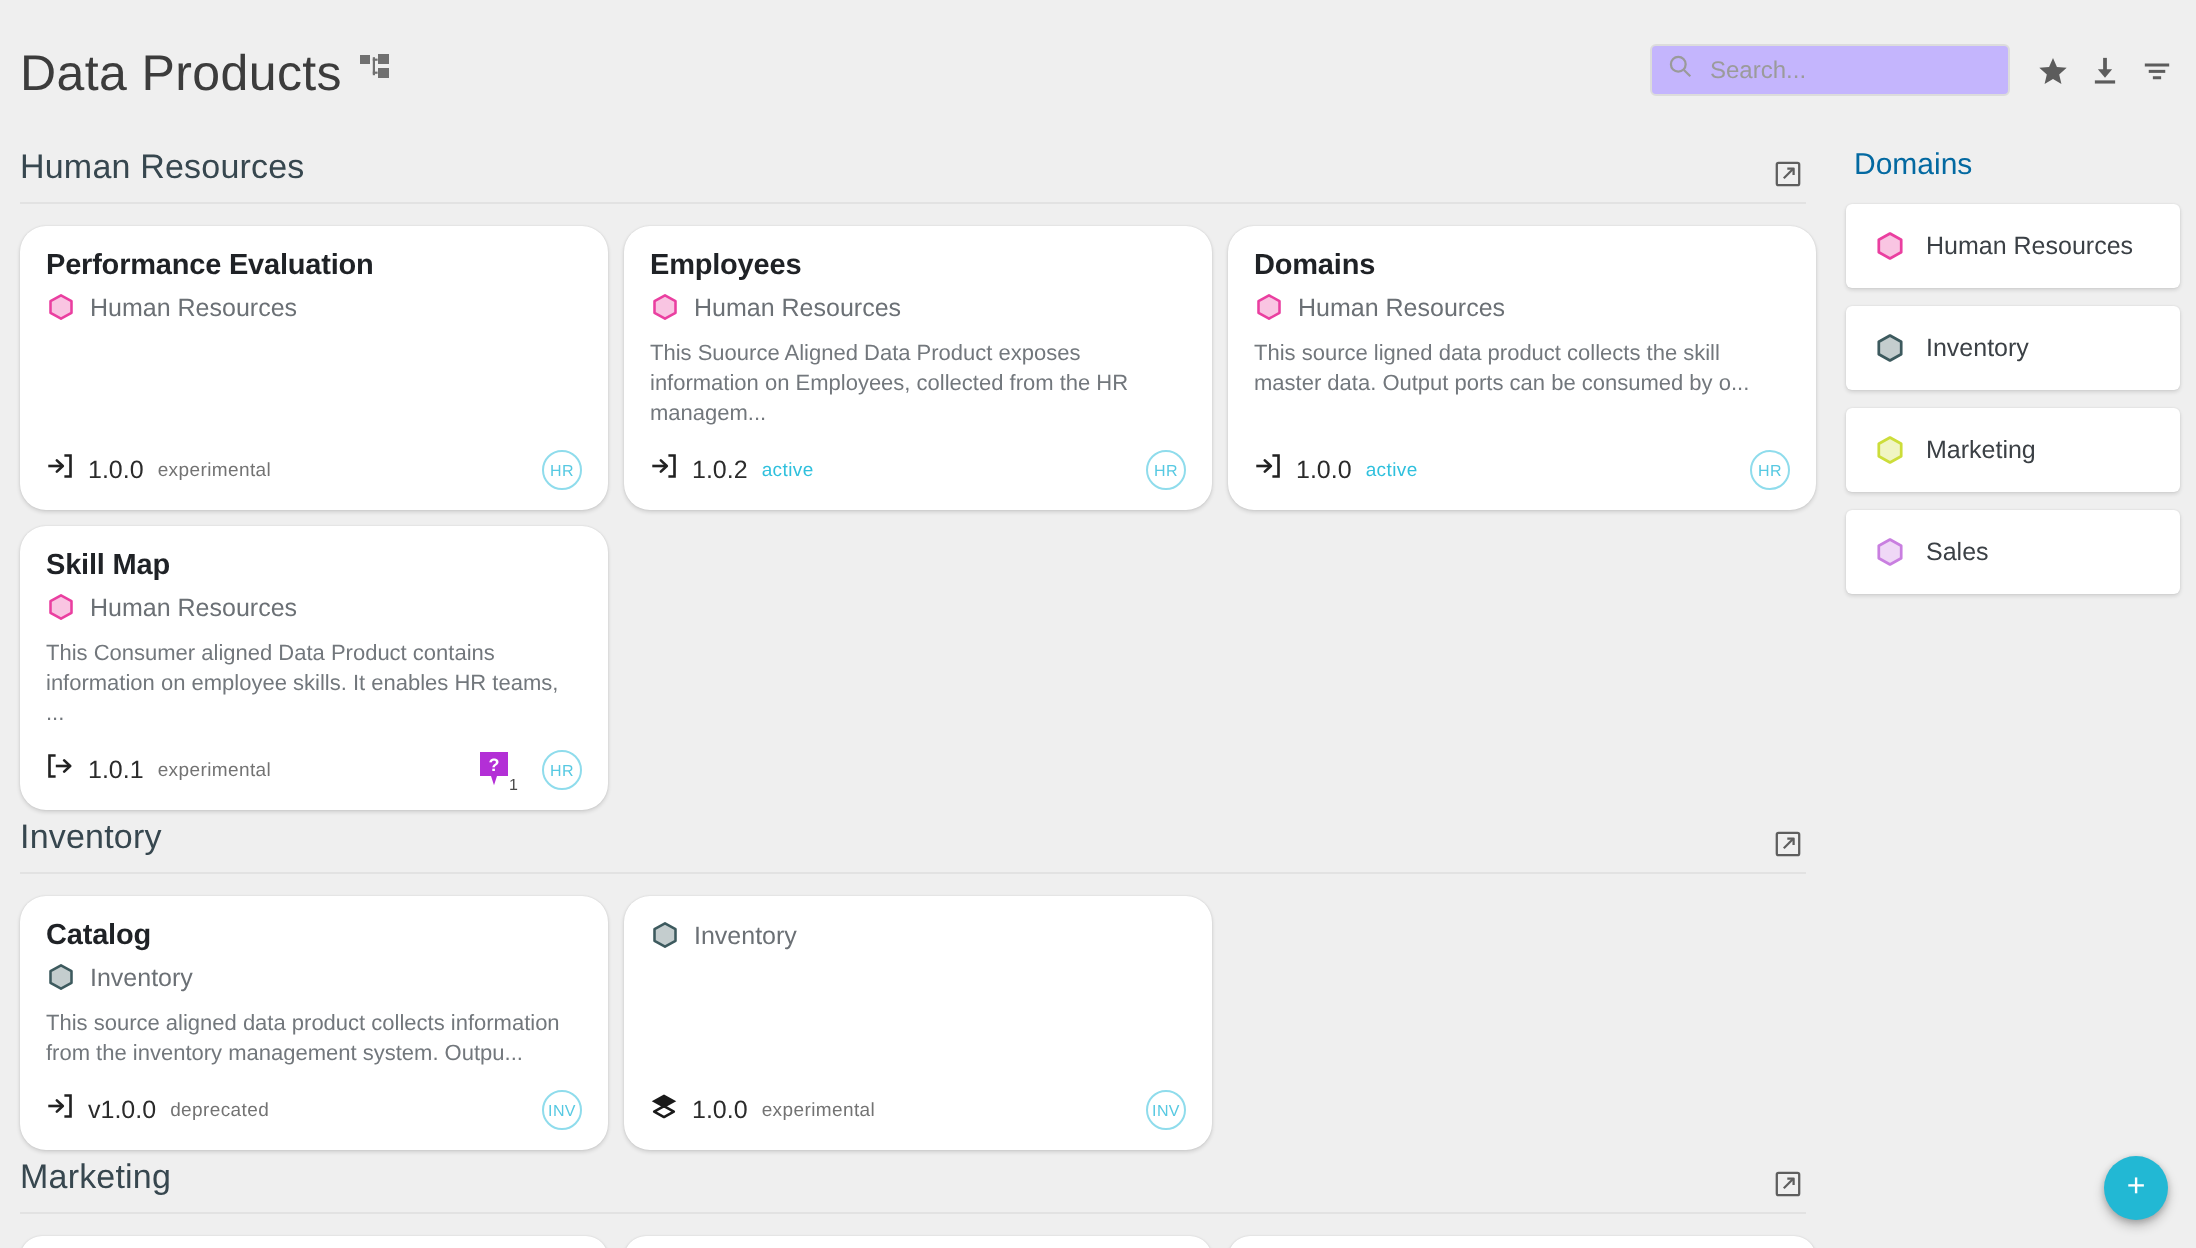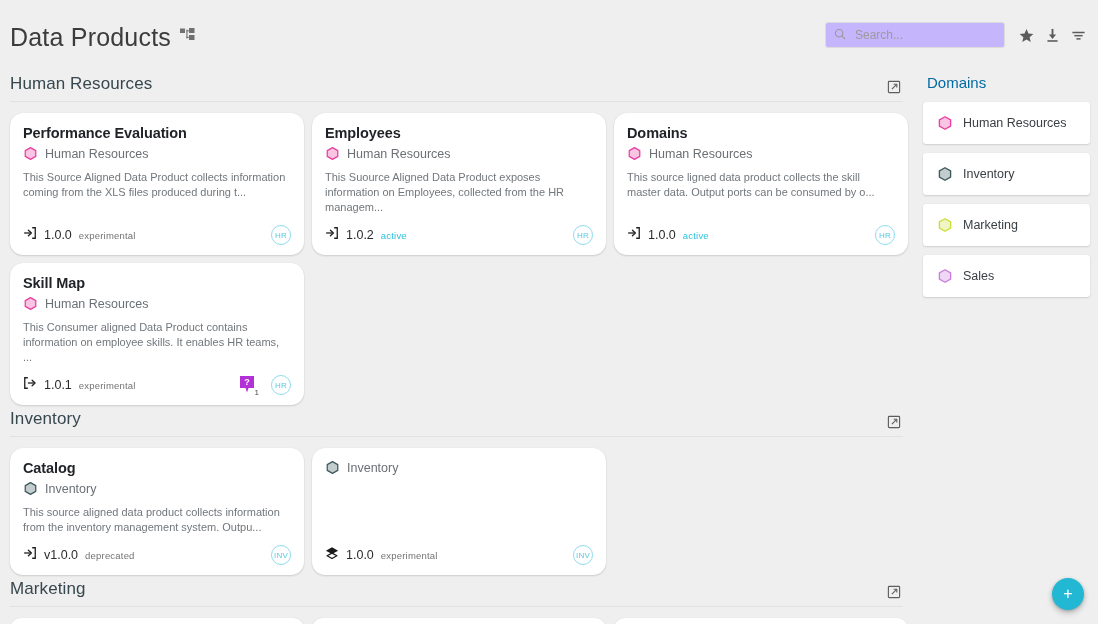--- a/index.html
+++ b/index.html
@@ -202,21 +202,20 @@
           </div>
           <div class="cards">
             <div class="card tall">
               <div class="card-title">Performance Evaluation</div>
               <div class="card-domain">
                 <span class="hexwrap"><svg width="15" height="15" viewBox="0 0 20 20">
                     <polygon points="10,2.2 17,6.1 17,13.9 10,17.8 3,13.9 3,6.1" fill="#ea3fa0" fill-opacity="0.30" stroke="#ea3fa0" stroke-width="1.7" stroke-linejoin="round"></polygon>
                   </svg></span>
                 <span>Human Resources</span>
               </div>
-              <div class="card-desc">This Source Aligned Data Product collects information coming from the XLS files produced during t...</div>
               <div class="card-foot">
                 <span><svg width="14" height="14" viewBox="0 0 16 16">
                     <path d="M10.5 2 H14 V14 H10.5" fill="none" stroke="#222" stroke-width="1.5"></path>
                     <line x1="1.3" y1="8" x2="9.2" y2="8" stroke="#222" stroke-width="1.5"></line>
                     <polyline points="6.2,4.8 9.6,8 6.2,11.2" fill="none" stroke="#222" stroke-width="1.5" stroke-linejoin="round" stroke-linecap="round"></polyline>
                   </svg></span>
                 <span class="ver">1.0.0</span>
                 <span class="status experimental">experimental</span>
                 <div class="foot-right">
                   <div class="avatar">HR</div>

